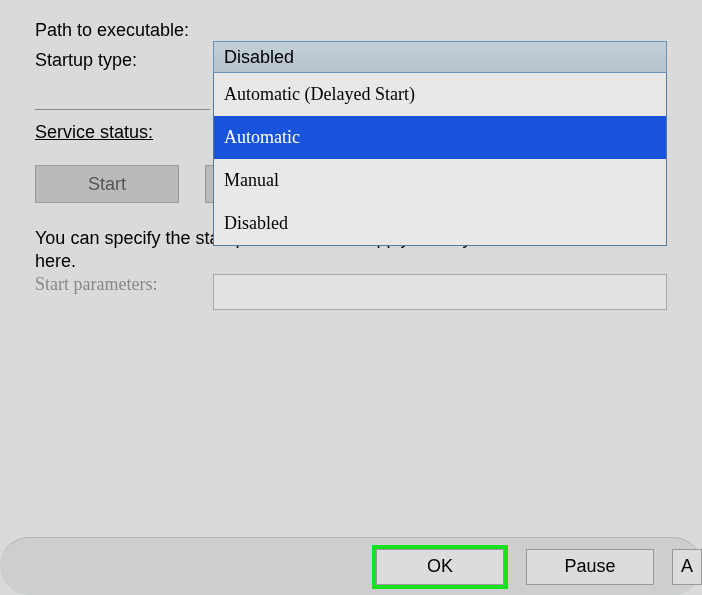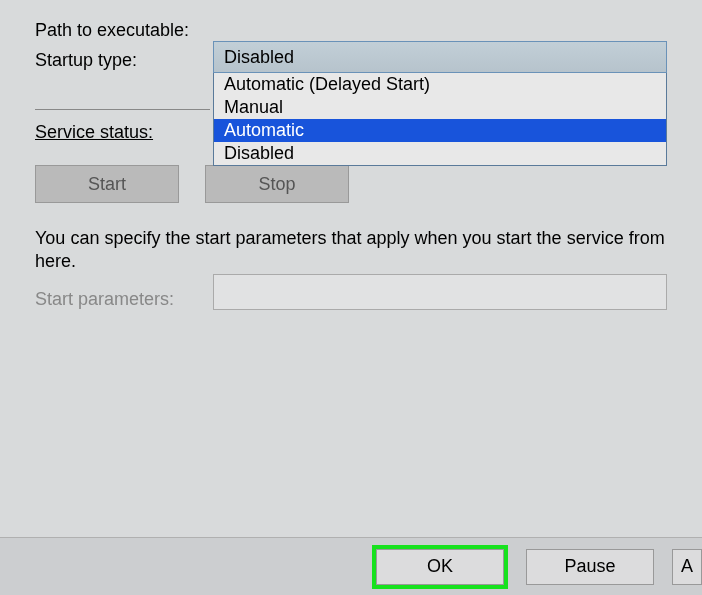--- a/index.html
+++ b/index.html
@@ -48,22 +48,23 @@
       position: absolute;
       top: 32px;
       left: 0;
       right: 0;
       background: #e8e8e8;
       border: 1px solid #5a7a9a;
       border-top: none;
       z-index: 10;
     }
     .dropdown-option {
-      padding: 1px 10px;
+      padding: 11px 10px;
       cursor: pointer;
+      font-family: Liberation Serif, serif;
     }
     .dropdown-option.highlighted {
       background: #1854db;
       color: #fff;
     }
     .divider {
       border-top: 1px solid #888;
       margin-top: 36px;
       width: 175px;
     }
@@ -92,21 +93,22 @@
       font-size: 18px;
       color: #555;
       cursor: pointer;
       font-family: inherit;
     }
     .helper-text {
       line-height: 1.3;
     }
     .params-row {
       display: flex;
-      align-items: flex-end;
+      align-items: flex-start;
+      font-family: Liberation Serif, serif;
     }
     .params-label {
       width: 178px;
       color: #888;
     }
     .params-input {
       flex: 1;
       height: 36px;
       border: 1px solid #aaa;
       background: #e1e2e3;
@@ -120,20 +122,21 @@
       left: 0;
       right: 0;
       height: 58px;
       background: #ccced0;
       border-top: 1px solid #b0b0b0;
       display: flex;
       align-items: center;
       justify-content: flex-end;
       gap: 18px;
       padding-right: 0;
+      border-radius: 29px;
     }
     .ok-wrapper {
       border: 4px solid #17e21e;
       padding: 0;
       display: inline-block;
     }
     .footer-btn {
       width: 128px;
       height: 36px;
       background: #dcdcdd;
@@ -153,22 +156,22 @@
 
 <div class="content">
   <div class="path-label">Path to executable:</div>
 
   <div class="startup-row">
     <div class="startup-label">Startup type:</div>
     <div class="dropdown-container">
       <div class="dropdown-selected">Disabled</div>
       <div class="dropdown-list">
         <div class="dropdown-option">Automatic (Delayed Start)</div>
+        <div class="dropdown-option highlighted">Automatic</div>
         <div class="dropdown-option">Manual</div>
-        <div class="dropdown-option highlighted">Automatic</div>
         <div class="dropdown-option">Disabled</div>
       </div>
     </div>
   </div>
 
   <div class="divider"></div>
 
   <div class="status-row">
     <div class="status-label">Service status:</div>
     <div class="status-value">Stopped</div>

